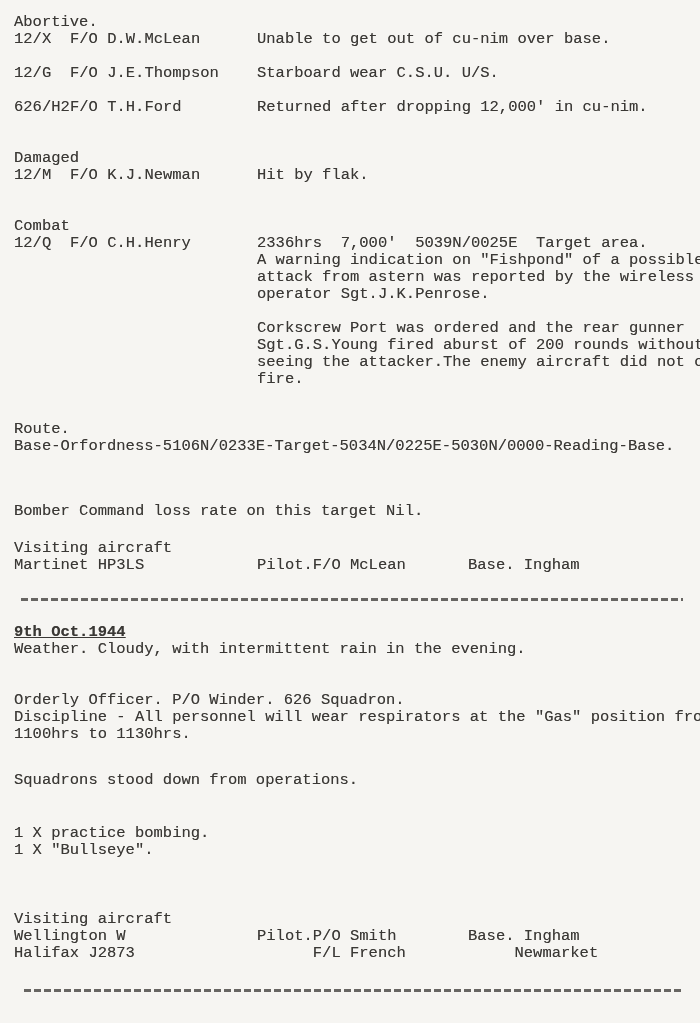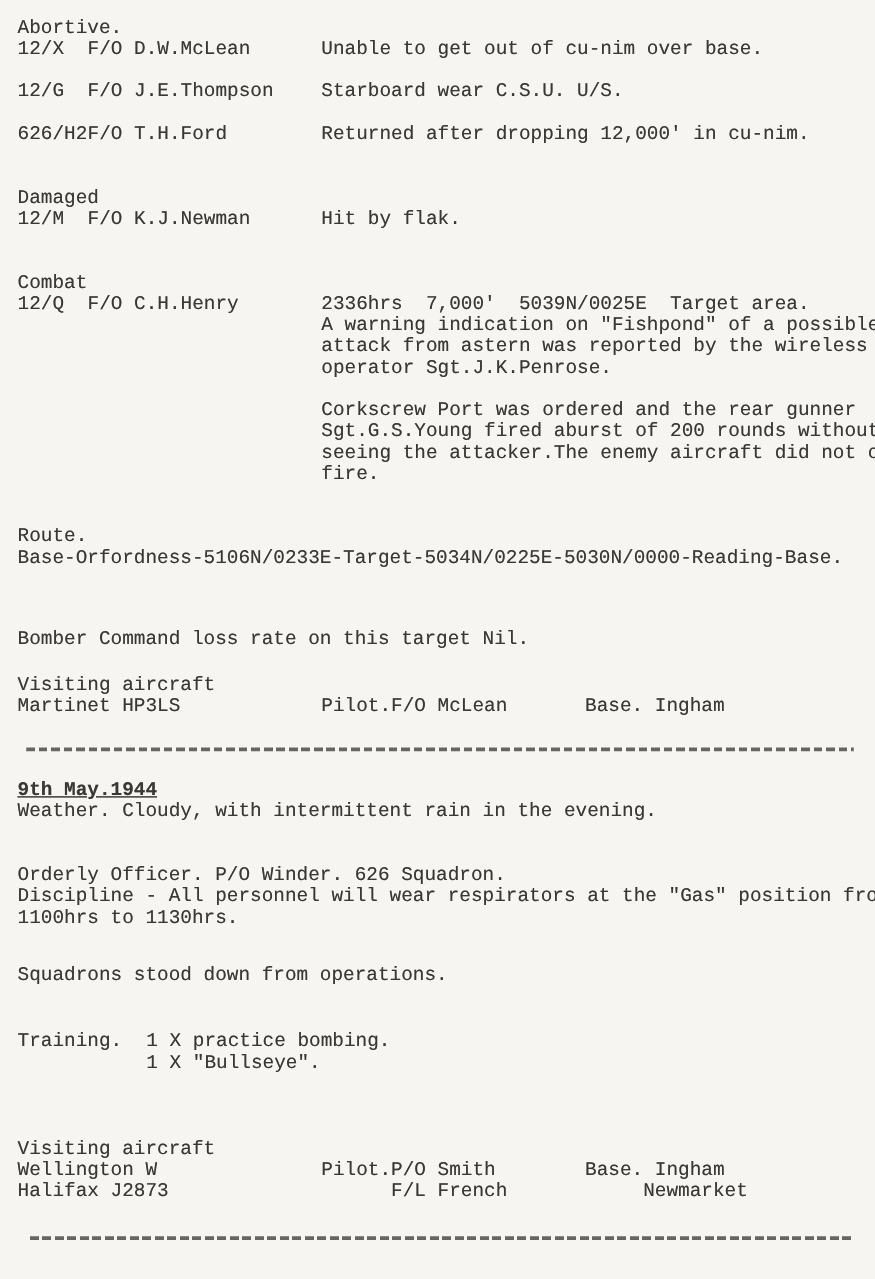--- a/index.html
+++ b/index.html
@@ -133,37 +133,36 @@
     <div class="visit-row">
       <span>Martinet HP3LS</span>
       <span>Pilot.F/O McLean</span>
       <span>Base. Ingham</span>
     </div>
   </section>
 
   <div class="separator sep-1"></div>
 
   <section class="sec" style="top:624px">
-    <div class="line"><span class="date-heading">9th May.1944</span></div>
+    <div class="line"><span class="date-heading">9th Oct.1944</span></div>
     <div class="line">Weather. Cloudy, with intermittent rain in the evening.</div>
   </section>
 
   <section class="sec" style="top:692px">
     <div class="line">Orderly Officer. P/O Winder. 626 Squadron.</div>
     <div class="line">Discipline - All personnel will wear respirators at the "Gas" position from</div>
     <div class="line">1100hrs to 1130hrs.</div>
   </section>
 
   <section class="sec" style="top:772px">
     <div class="line">Squadrons stood down from operations.</div>
   </section>
 
   <section class="sec" style="top:825px">
     <div class="training-row">
-      <span class="line">Training.</span>
       <span>
         <div class="line">1 X practice bombing.</div>
         <div class="line">1 X "Bullseye".</div>
       </span>
     </div>
   </section>
 
   <section class="sec" style="top:911px">
     <div class="line">Visiting aircraft</div>
     <div class="visit-row">

